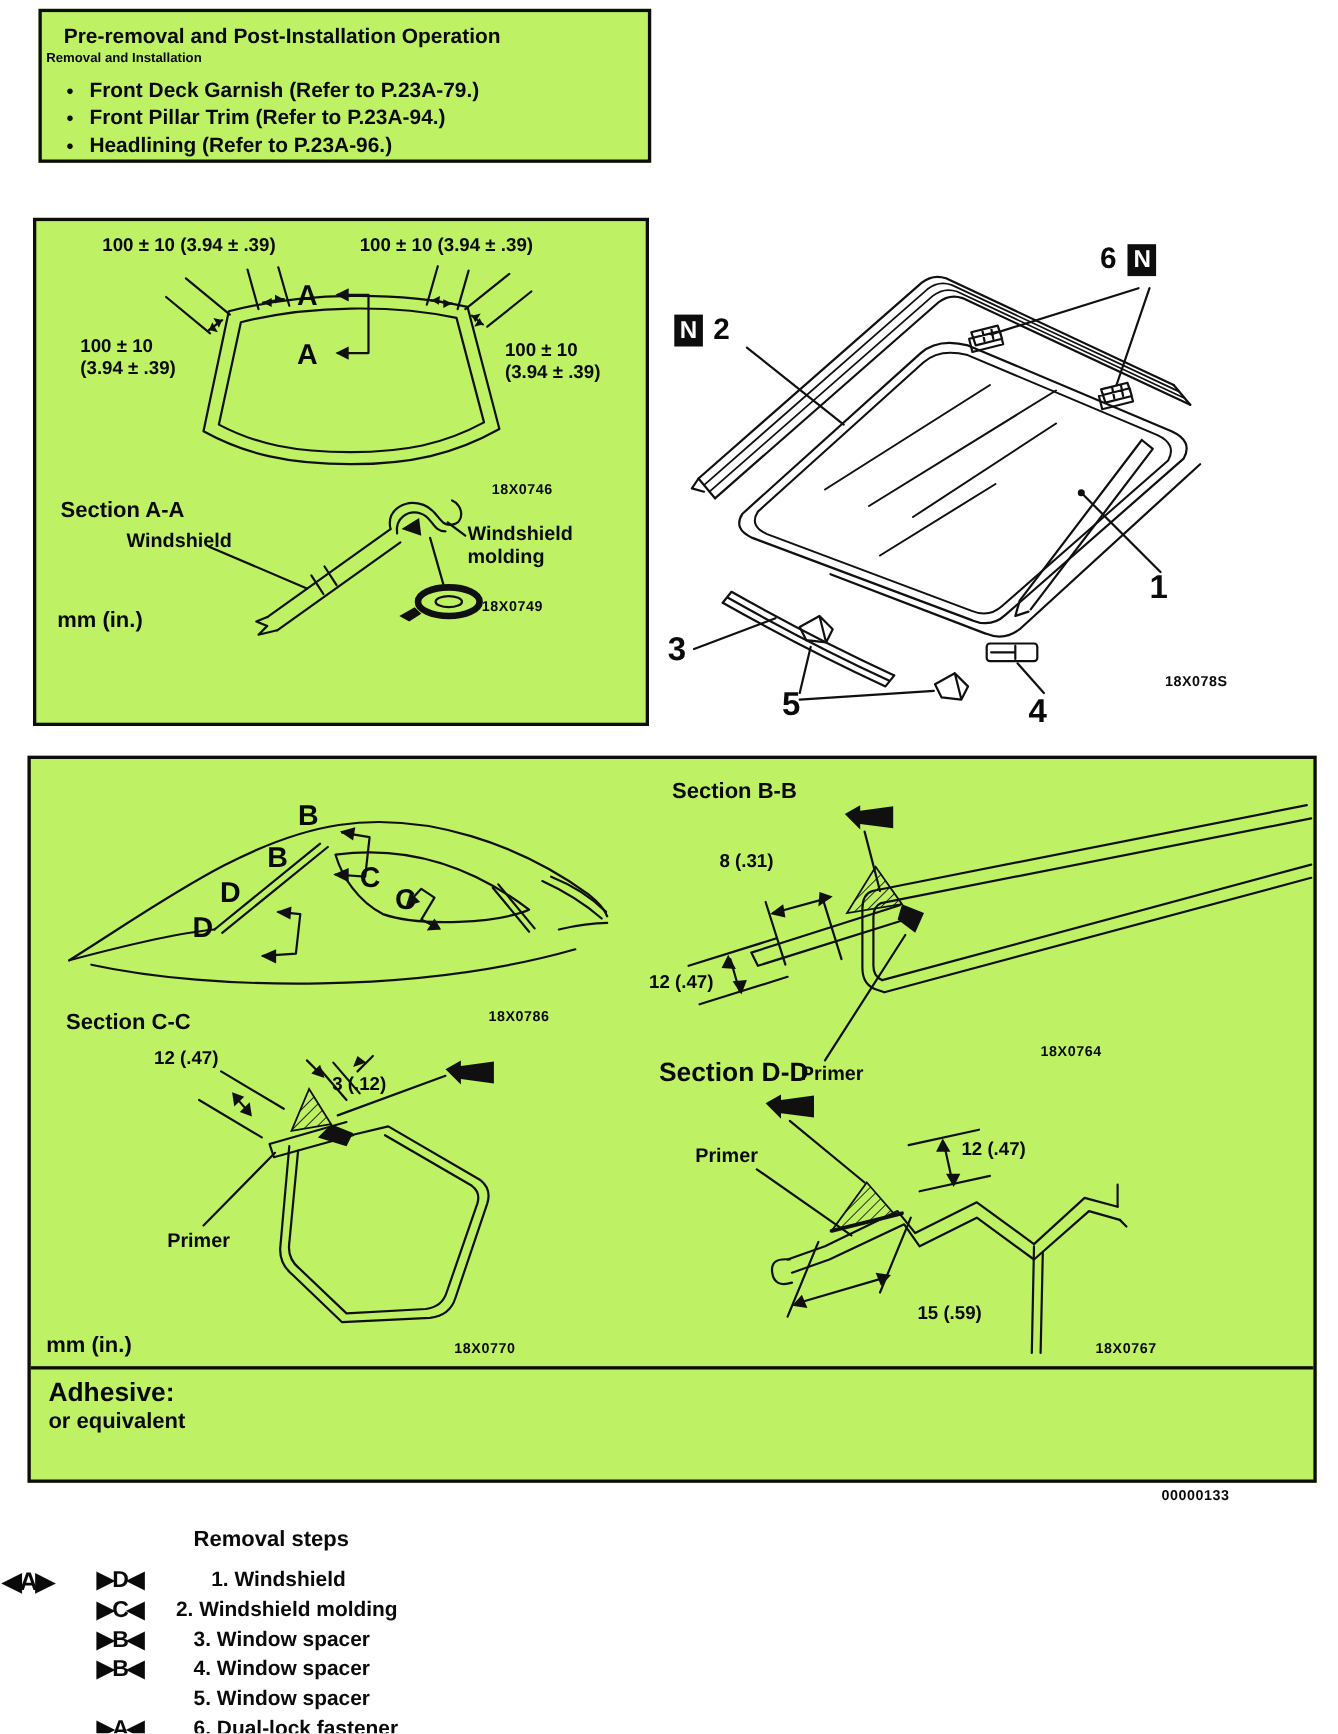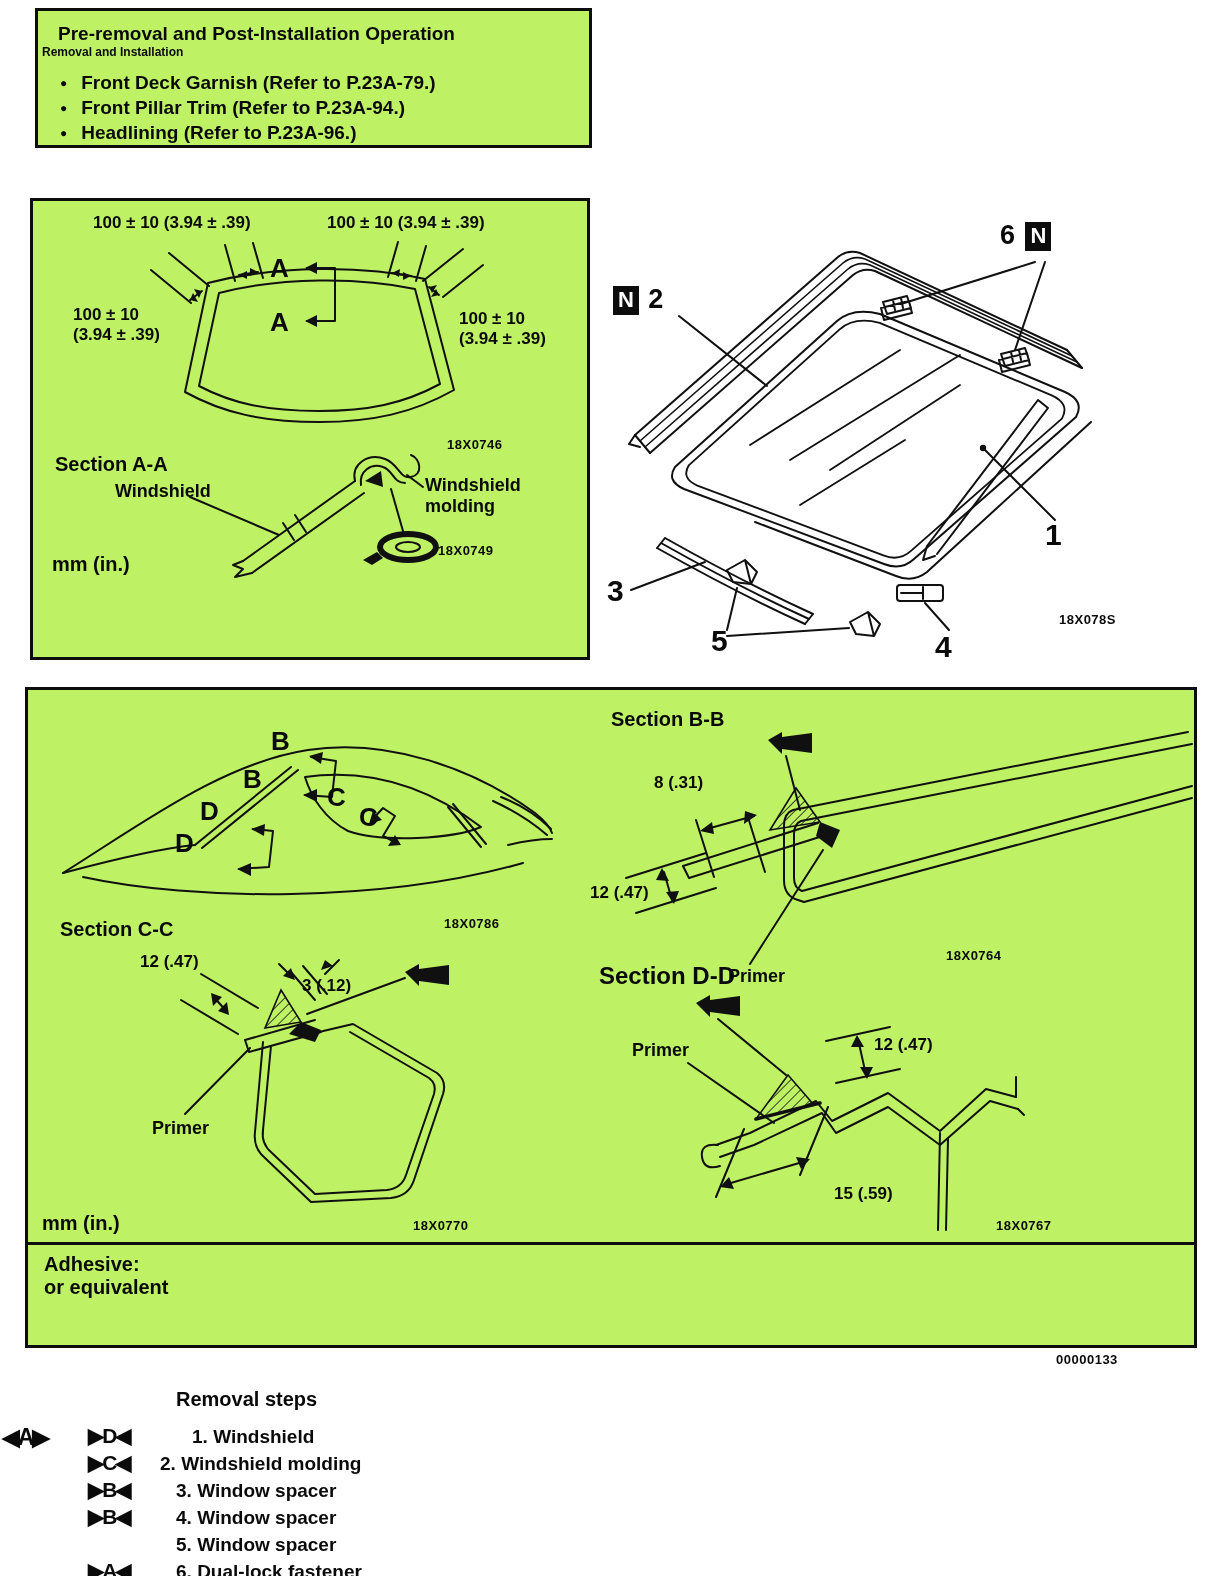--- a/index.html
+++ b/index.html
@@ -320,21 +320,21 @@
       <path class="stroke" d="M 136 200 L 218 176"></path>
       <polygon class="fill" points="132,202 146,204 141,192"></polygon>
         <polygon class="fill" points="222,174 208,172 213,184"></polygon>
     </svg>
     <div class="abs lbl" style="left:604px;top:350px;">Primer</div>
     <div class="abs dim" style="left:846px;top:345px;">12 (.47)</div>
     <div class="abs dim" style="left:806px;top:494px;">15 (.59)</div>
     <div class="abs fig" style="left:968px;top:528px;">18X0767</div>
 
     <div class="abs" style="left:0;right:0;top:552px;bottom:0;border-top:3px solid #0d0d0d;padding:8px 0 0 16px;">
-      <div class="t" style="font-size:20px;">Adhesive:</div>
+      <div class="t" style="font-size:24px;">Adhesive:</div>
       <div class="t" style="font-size:20px;">or equivalent</div>
     </div>
   </div>
 
   <div class="abs fig" style="left:1056px;top:1352px;">00000133</div>
 
   <div class="abs" style="left:0;top:1384px;width:760px;height:192px;">
     <div class="abs t" style="left:176px;top:4px;font-size:20px;">Removal steps</div>
     <div class="abs tri" style="left:2px;top:40px;font-size:23px;">◀A▶</div>
 

